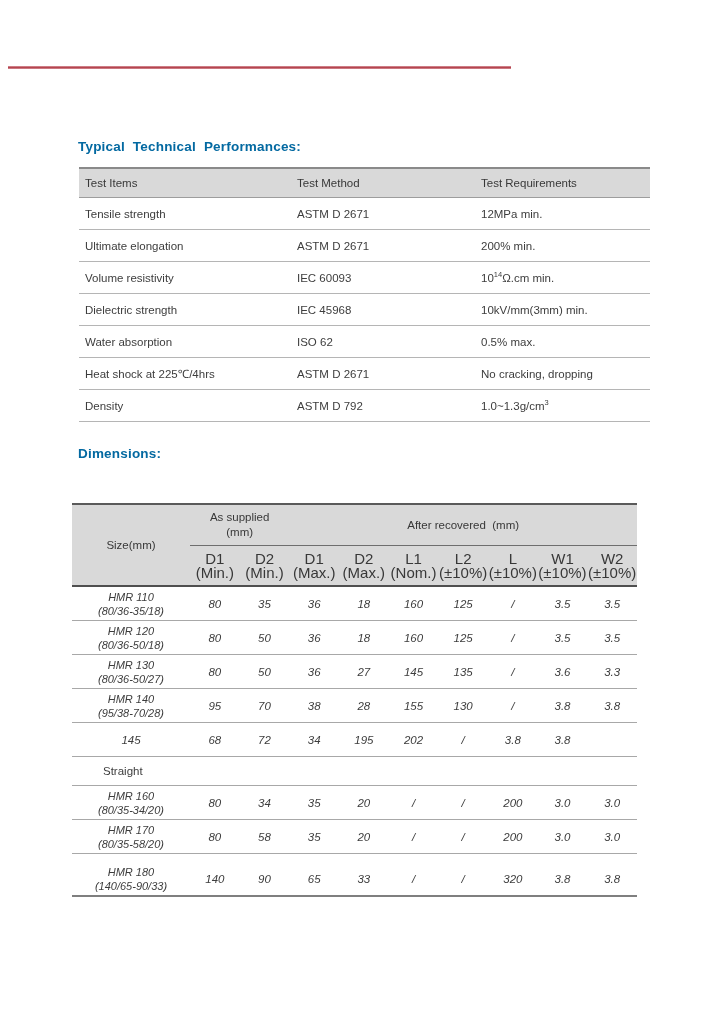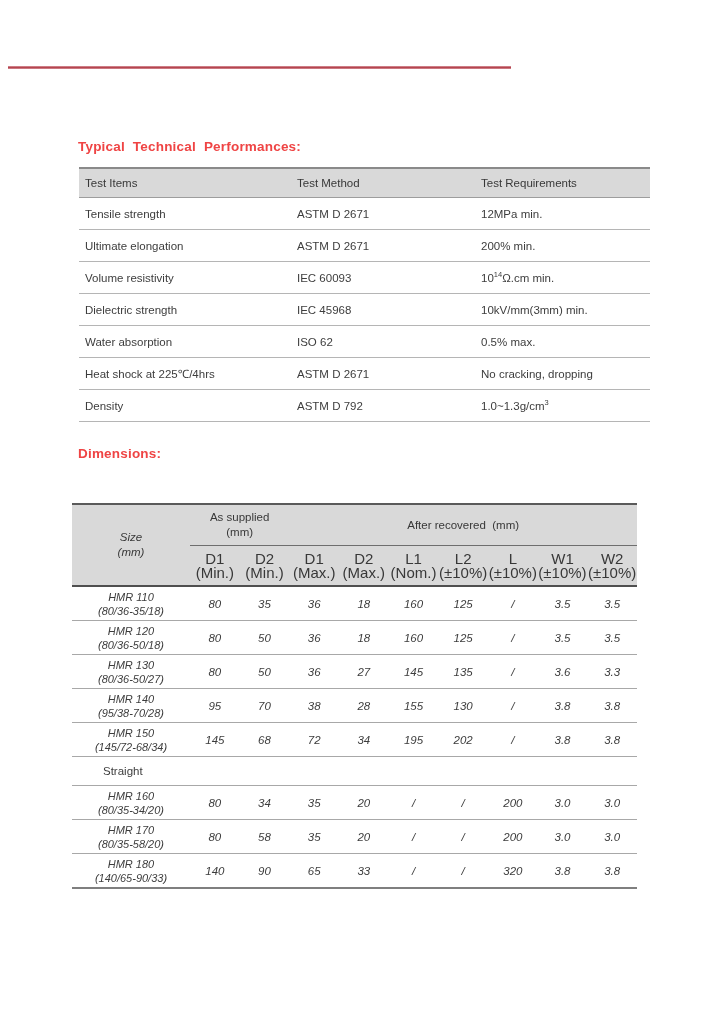--- a/index.html
+++ b/index.html
@@ -21,21 +21,21 @@
     top: 66px;
     width: 503px;
     height: 3px;
     background: linear-gradient(to bottom, #e0a4ad 0%, #b4454f 40%, #b4454f 65%, #e0a4ad 100%);
   }
   .section-title {
     position: absolute;
     left: 78px;
     font-size: 13.5px;
     font-weight: bold;
-    color: #ef4444;
+    color: #0369a1;
     word-spacing: 4px;
     letter-spacing: 0.2px;
   }
   #perf-title { top: 139px; }
   #dim-title  { top: 446px; }
 
   
   #perf-table {
     position: absolute;
     left: 79px;
@@ -78,25 +78,24 @@
     grid-template-rows: 41px 39px;
     background: #d9d9d9;
     border-top: 2px solid #5a5a5a;
     border-bottom: 2px solid #4f4f4f;
     color: #383838;
   }
   .size-cell {
     grid-row: 1 / 3;
     grid-column: 1;
     display: flex;
-    flex-direction: column;
+    flex-direction: row;
     align-items: center;
     justify-content: center;
     line-height: 15px;
-    font-style: italic;
   }
   .group-as {
     grid-row: 1;
     grid-column: 2 / 4;
     display: flex;
     flex-direction: column;
     align-items: center;
     justify-content: center;
     line-height: 15px;
     border-bottom: 1px solid #6e6e6e;
@@ -129,21 +128,21 @@
   .dim-size {
     line-height: 14px;
     font-size: 11px;
   }
   .dim-sec {
     height: 28px;
     line-height: 28px;
     padding-left: 31px;
     border-bottom: 1px solid #a8a8a8;
   }
-  .dim-last { border-bottom: 2px solid #7f7f7f; }
+  .dim-last { border-bottom: 2px solid #7f7f7f; margin-top: 8px; }
 </style>
 </head>
 <body>
 
 <div class="accent-line"></div>
 
 <div id="perf-title" class="section-title">Typical Technical Performances:</div>
 
 <div id="perf-table">
   <div class="perf-row perf-head">
@@ -284,21 +283,20 @@
     <div>70</div>
     <div>38</div>
     <div>28</div>
     <div>155</div>
     <div>130</div>
     <div>/</div>
     <div>3.8</div>
     <div>3.8</div>
   </div>
   <div class="dim-row">
-    <div class="dim-size"><span>HMR 150</span><br><span>(145/72-68/34)</span></div>
     <div>145</div>
     <div>68</div>
     <div>72</div>
     <div>34</div>
     <div>195</div>
     <div>202</div>
     <div>/</div>
     <div>3.8</div>
     <div>3.8</div>
   </div>

